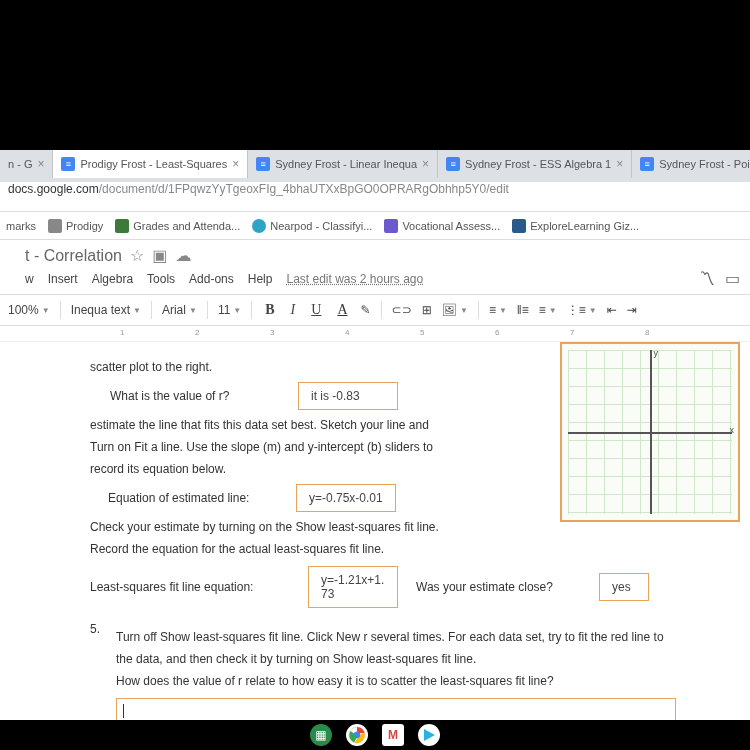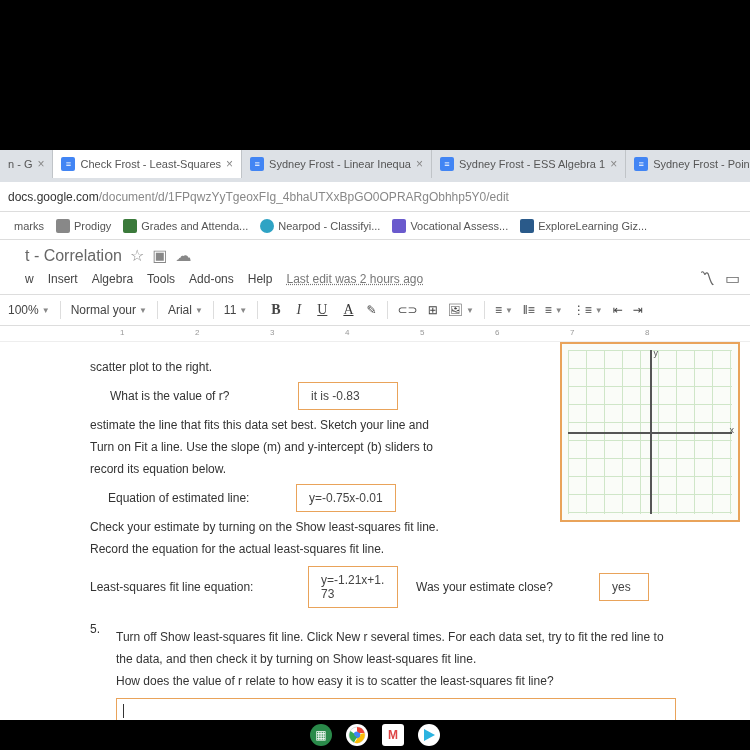--- a/index.html
+++ b/index.html
@@ -3,24 +3,24 @@
 <meta charset="utf-8">
 <style>
   *{box-sizing:border-box;margin:0;padding:0;font-family:Arial,sans-serif}
   body{width:750px;height:750px;background:#000;overflow:hidden;position:relative}
   .screen{position:absolute;top:150px;left:0;right:0;bottom:30px;background:#fff;overflow:hidden}
   .tabs{height:32px;background:#dde1e6;display:flex;font-size:11px;color:#555;overflow:hidden}
   .tab{display:flex;align-items:center;padding:0 8px;height:28px;border-right:1px solid #c0c4c8;gap:5px;white-space:nowrap}
   .tab.active{background:#fff}
   .favicon{width:14px;height:14px;background:#4285f4;border-radius:2px;display:flex;align-items:center;justify-content:center;color:#fff;font-size:9px;font-weight:bold}
   .tabclose{color:#888;font-size:12px}
-  .urlbar{height:30px;background:#fff;border-bottom:1px solid #ddd;display:flex;align-items:center;padding:0 8px;font-size:12px;color:#555}
+  .urlbar{height:30px;background:#fff;border-bottom:1px solid #ddd;display:flex;padding:0 8px;font-size:12px;color:#555}
   .url-doc{color:#333}
   .url-path{color:#888}
-  .bookmarks{height:28px;background:#fff;border-bottom:1px solid #ddd;display:flex;align-items:center;padding:0 14px;font-size:11px;color:#555;gap:12px}
+  .bookmarks{height:28px;background:#fff;border-bottom:1px solid #ddd;display:flex;align-items:center;padding:0 6px;font-size:11px;color:#555;gap:12px}
   .bm{display:flex;align-items:center;gap:4px}
   .bmico{width:14px;height:14px;border-radius:2px;display:inline-block}
   .doc-toolbar{padding:6px 10px 2px 25px}
   .doc-title-row{display:flex;align-items:center;gap:8px;font-size:16px;color:#666}
   .doc-title-row .star{color:#888}
   .menu-row{display:flex;align-items:center;gap:14px;font-size:12px;color:#444;padding:4px 0}
   .last-edit{color:#777;text-decoration:underline dotted}
   .menu-right{margin-left:auto;display:flex;gap:10px;align-items:center;font-size:16px;color:#666}
   .format-bar{height:32px;border-top:1px solid #ddd;border-bottom:1px solid #ddd;display:flex;align-items:center;padding:0 8px;font-size:12px;color:#444;gap:10px}
   .dd{display:flex;align-items:center;gap:3px}
@@ -55,21 +55,21 @@
 <body>
 
 <div class="screen">
   <div class="tabs">
     <div class="tab">
         <span>n - G</span>
         <span class="tabclose">×</span>
       </div>
     <div class="tab active">
         <span class="favicon">≡</span>
-        <span>Check Frost - Least-Squares</span>
+        <span>Prodigy Frost - Least-Squares</span>
         <span class="tabclose">×</span>
       </div>
     <div class="tab">
         <span class="favicon">≡</span>
         <span>Sydney Frost - Linear Inequa</span>
         <span class="tabclose">×</span>
       </div>
     <div class="tab">
         <span class="favicon">≡</span>
         <span>Sydney Frost - ESS Algebra 1</span>
@@ -132,21 +132,21 @@
     </div>
   </div>
 
   <div class="format-bar">
     <span class="dd">
         <span>100%</span>
         <span class="caret">▼</span>
       </span>
     <span class="sep"></span>
     <span class="dd">
-        <span>Normal your</span>
+        <span>Inequa text</span>
         <span class="caret">▼</span>
       </span>
     <span class="sep"></span>
     <span class="dd">
         <span>Arial</span>
         <span class="caret">▼</span>
       </span>
     <span class="sep"></span>
     <span class="dd">
         <span>11</span>

